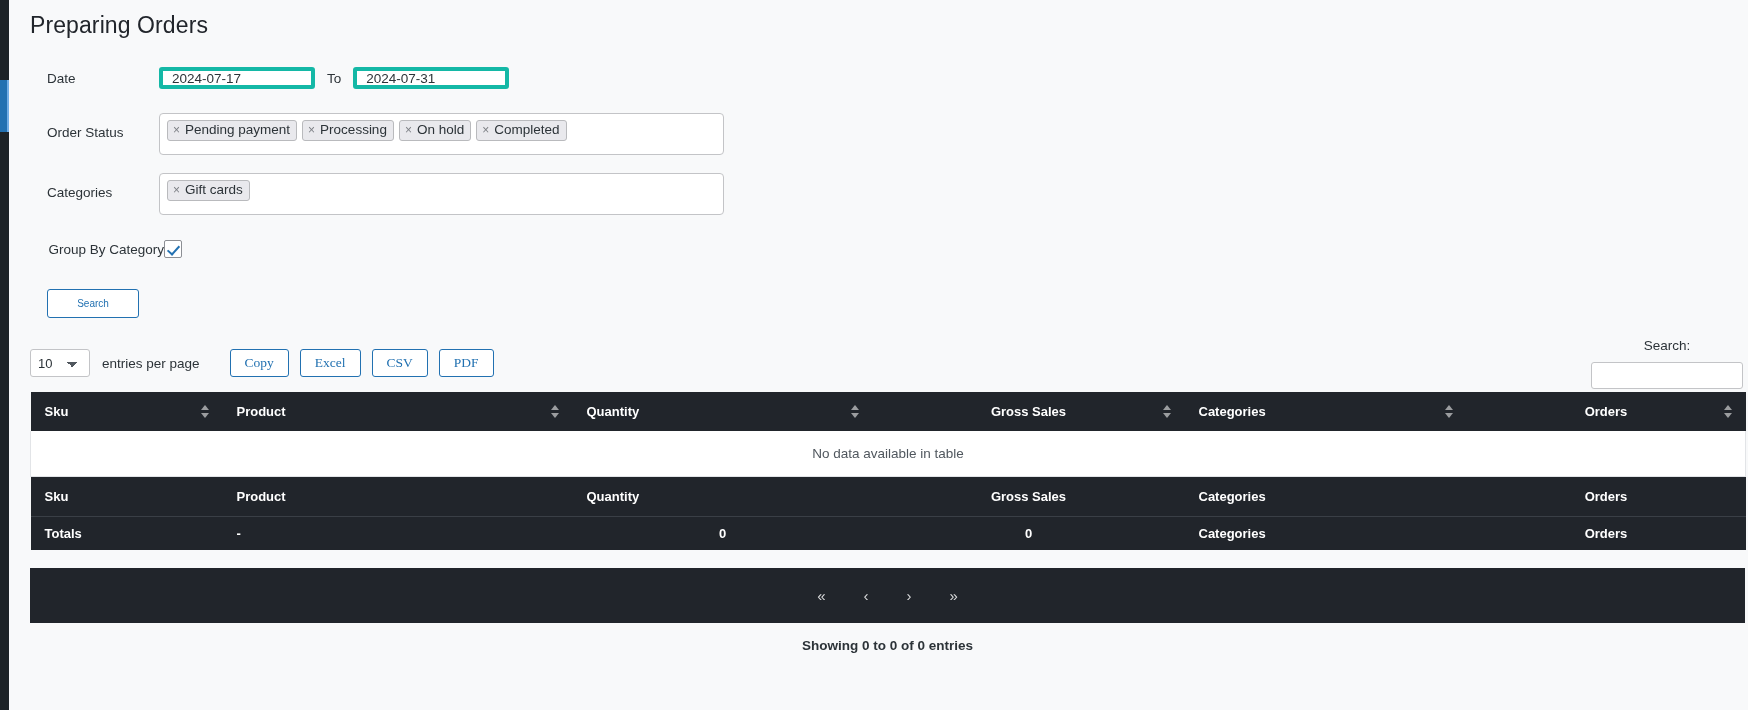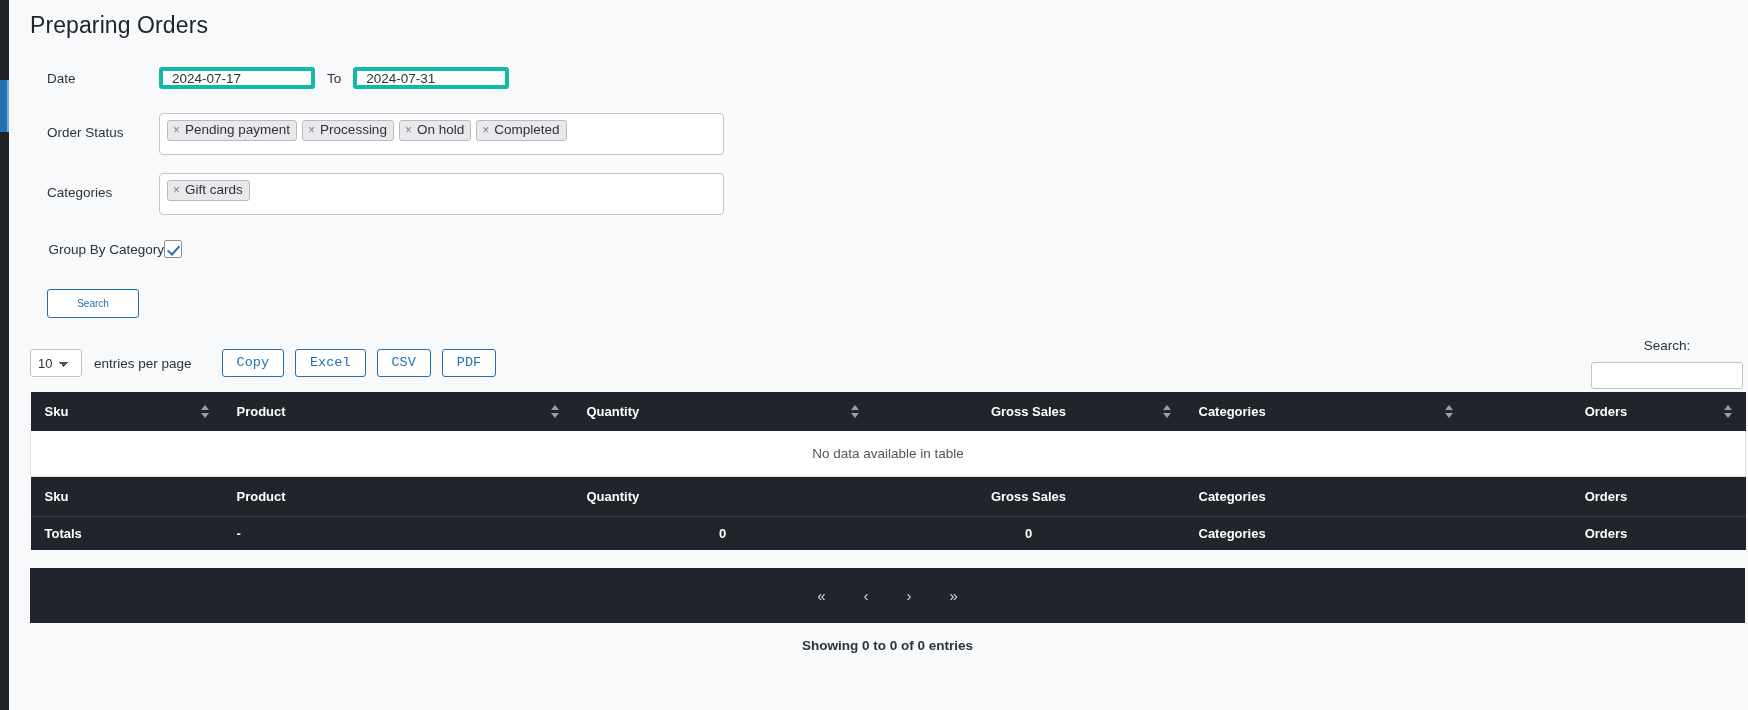--- a/index.html
+++ b/index.html
@@ -172,21 +172,21 @@
   }
 
   .table-controls {
     margin-top: 30px;
     padding: 0 14px 0 12px;
     display: flex;
     align-items: center;
     height: 30px;
   }
   .per-page-select {
-    width: 52px;
+    width: 60px;
     height: 28px;
     border: 1px solid #c3c4c7;
     border-radius: 3px;
     background: #fff;
     font-size: 13px;
     color: #2c3338;
     padding: 0 20px 0 7px;
     font-family: "Liberation Sans", sans-serif;
     appearance: none;
     background-image: linear-gradient(45deg, transparent 50%, #50575e 50%), linear-gradient(135deg, #50575e 50%, transparent 50%);
@@ -204,21 +204,21 @@
     display: flex;
     gap: 11px;
     margin-left: 30px;
   }
   .export-btn {
     border: 1px solid #2271b1;
     border-radius: 3px;
     background: #fff;
     color: #2271b1;
     font-size: 13.5px;
-    font-family: Liberation Mono, monospace;
+    font-family: Liberation Serif, serif;
     padding: 6px 14px;
     cursor: pointer;
     line-height: 1.1;
   }
   .search-area {
     margin-left: auto;
     display: flex;
     align-items: center;
     gap: 9px;
     flex-direction: column;

